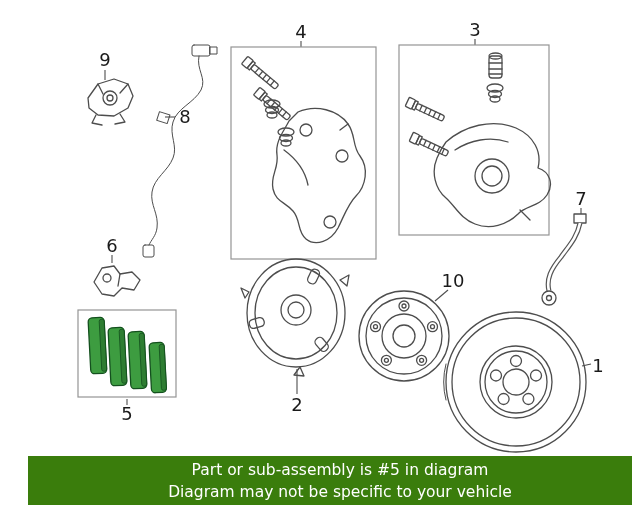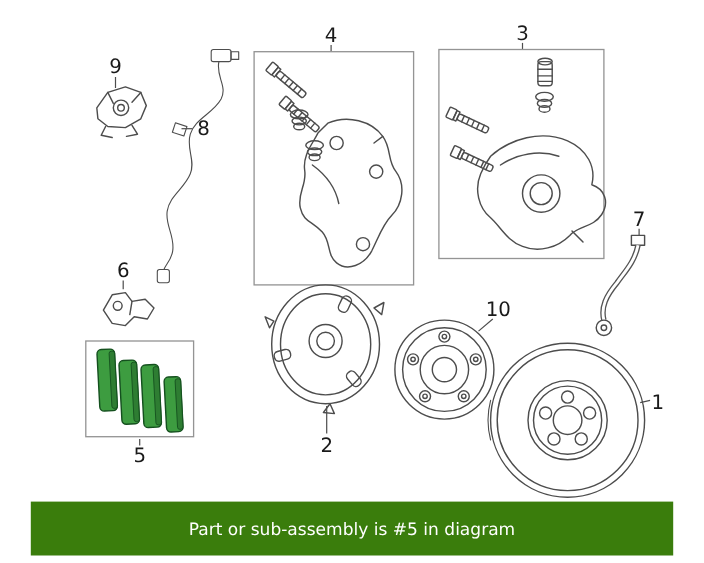--- a/index.html
+++ b/index.html
@@ -15,20 +15,21 @@
   .callout { font-size:18px; fill:#1a1a1a; stroke:none; font-family:"DejaVu Sans", sans-serif; }
   .hose-outer { stroke:#555; stroke-width:5; fill:none; }
   .hose-inner { stroke:#ffffff; stroke-width:2.6; fill:none; }
   .pad-main  { stroke:#14501e; stroke-width:1.3; }
   .pad-strip { stroke:#14501e; stroke-width:0.8; }
   .banner {
     position:absolute; left:28px; top:456px; width:584px; height:49px;
     background:#3a7d0c; color:#ffffff;
     display:flex; flex-direction:column; align-items:center; justify-content:center;
     text-align:center;
+    padding-left:20px;
   }
   .banner .line { font-size:15.5px; line-height:22px; white-space:nowrap; }
 </style>
 </head>
 <body>
 
 <div class="stage">
 
   <svg width="640" height="455" viewBox="0 0 640 455">
 
@@ -203,15 +204,16 @@
     <text class="callout" x="581" y="205" text-anchor="middle">7</text>
     <text class="callout" x="112" y="252" text-anchor="middle">6</text>
     <text class="callout" x="453" y="287" text-anchor="middle">10</text>
     <text class="callout" x="297" y="411" text-anchor="middle">2</text>
     <text class="callout" x="127" y="420" text-anchor="middle">5</text>
     <text class="callout" x="598" y="372" text-anchor="middle">1</text>
   </svg>
 
   <div class="banner">
     <div class="line">Part or sub-assembly is #5 in diagram</div>
+    <div class="line">Diagram may not be specific to your vehicle</div>
   </div>
 
 </div>
 
 </body></html>

